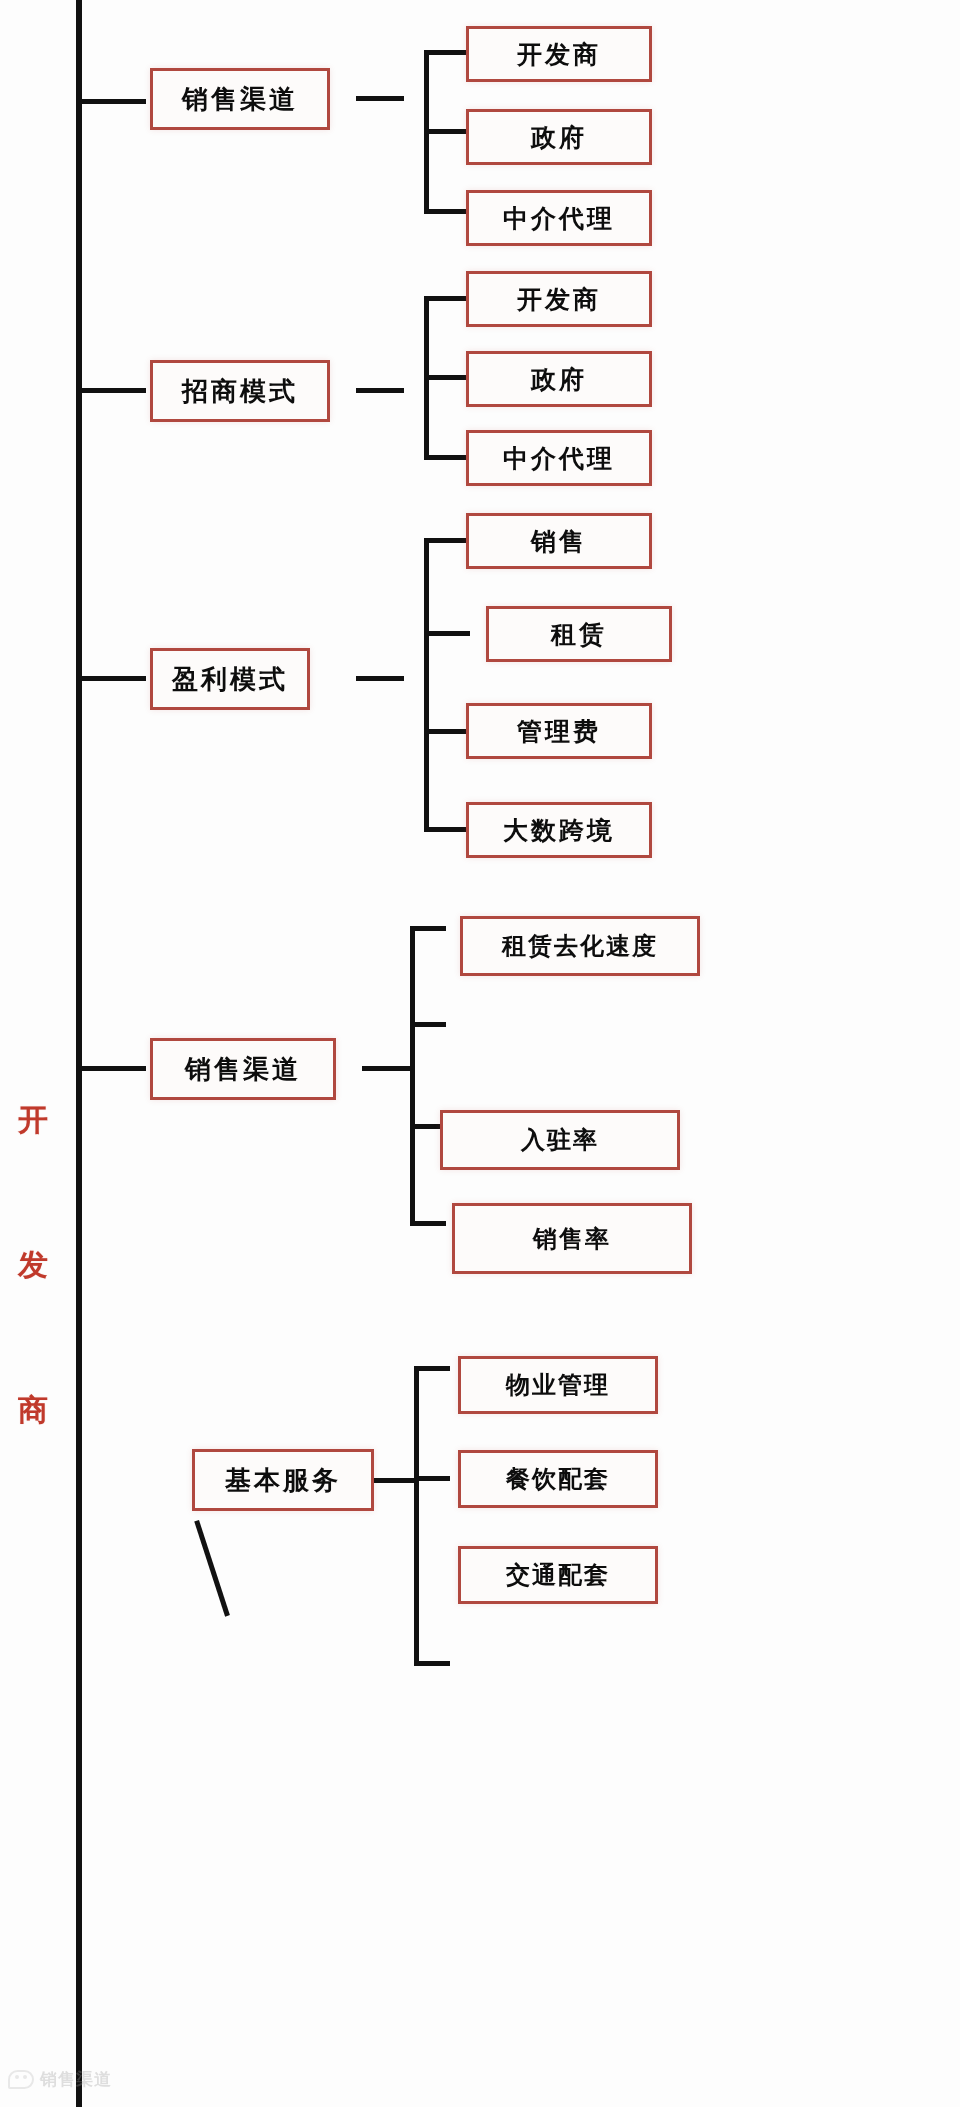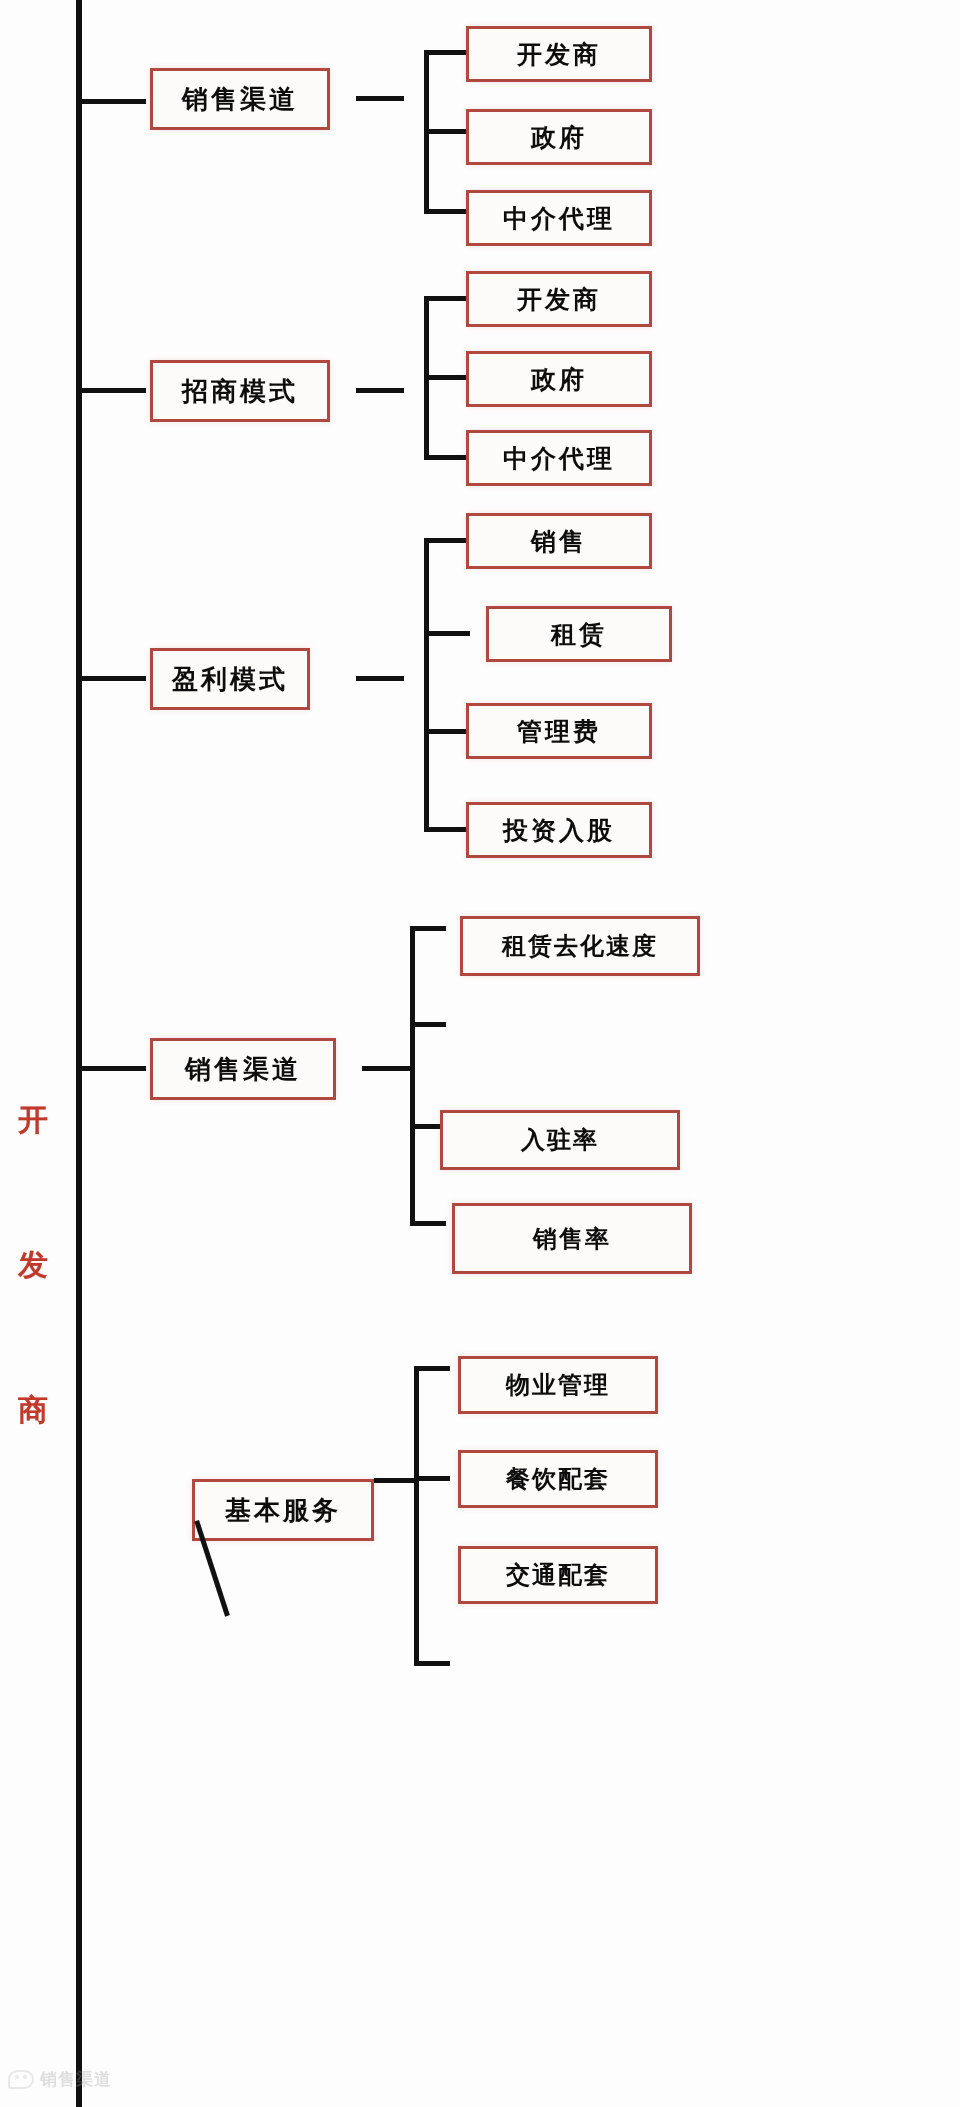--- a/index.html
+++ b/index.html
@@ -137,41 +137,41 @@
     <div class="vbar" style="height:294px;"></div>
     <div class="arm" style="top:0px;width:46px;"></div>
     <div class="arm" style="top:93px;width:46px;"></div>
     <div class="arm" style="top:191px;width:46px;"></div>
     <div class="arm" style="top:289px;width:46px;"></div>
   </div>
 
   <div class="node lvl2" style="left:466px;top:513px;width:186px;height:56px;">销售</div>
   <div class="node lvl2" style="left:466px;top:606px;width:186px;height:56px;margin-left:20px;">租赁</div>
   <div class="node lvl2" style="left:466px;top:703px;width:186px;height:56px;">管理费</div>
-  <div class="node lvl2" style="left:466px;top:802px;width:186px;height:56px;">投资入股</div>
+  <div class="node lvl2" style="left:466px;top:802px;width:186px;height:56px;">大数跨境</div>
 
   <div class="stub" style="left:76px;top:1066px;width:70px;"></div>
 
   <div class="node lvl1" style="left:150px;top:1038px;width:186px;height:62px;">销售渠道</div>
 
   <div class="connector" style="left:362px;top:1066px;width:48px;"></div>
 
   <div class="bracket" style="left:410px;top:926px;width:36px;height:300px;">
     <div class="vbar" style="height:300px;"></div>
     <div class="arm" style="top:0px;width:36px;"></div>
     <div class="arm" style="top:96px;width:36px;"></div>
     <div class="arm" style="top:198px;width:36px;"></div>
     <div class="arm" style="top:295px;width:36px;"></div>
   </div>
 
   <div class="node lvl2 wide" style="left:460px;top:916px;width:240px;height:60px;">租赁去化速度</div>
   <div class="node lvl2 wide" style="left:440px;top:1110px;width:240px;height:60px;">入驻率</div>
   <div class="node lvl2 wide" style="left:440px;top:1203px;width:240px;height:71px;margin-left:12px;">销售率</div>
 
-  <div class="node lvl1" style="left:192px;top:1449px;width:182px;height:62px;margin-top:30px;">基本服务</div>
+  <div class="node lvl1" style="left:192px;top:1449px;width:182px;height:62px;">基本服务</div>
 
   <div class="diagonal" style="left:199px;top:1520px;width:100px;height:5px;transform:rotate(72deg);"></div>
 
   <div class="connector" style="left:374px;top:1478px;width:40px;"></div>
 
   <div class="bracket" style="left:414px;top:1366px;width:36px;height:300px;">
     <div class="vbar" style="height:300px;"></div>
     <div class="arm" style="top:0px;width:36px;"></div>
     <div class="arm" style="top:110px;width:36px;"></div>
     <div class="arm" style="top:295px;width:36px;"></div>

